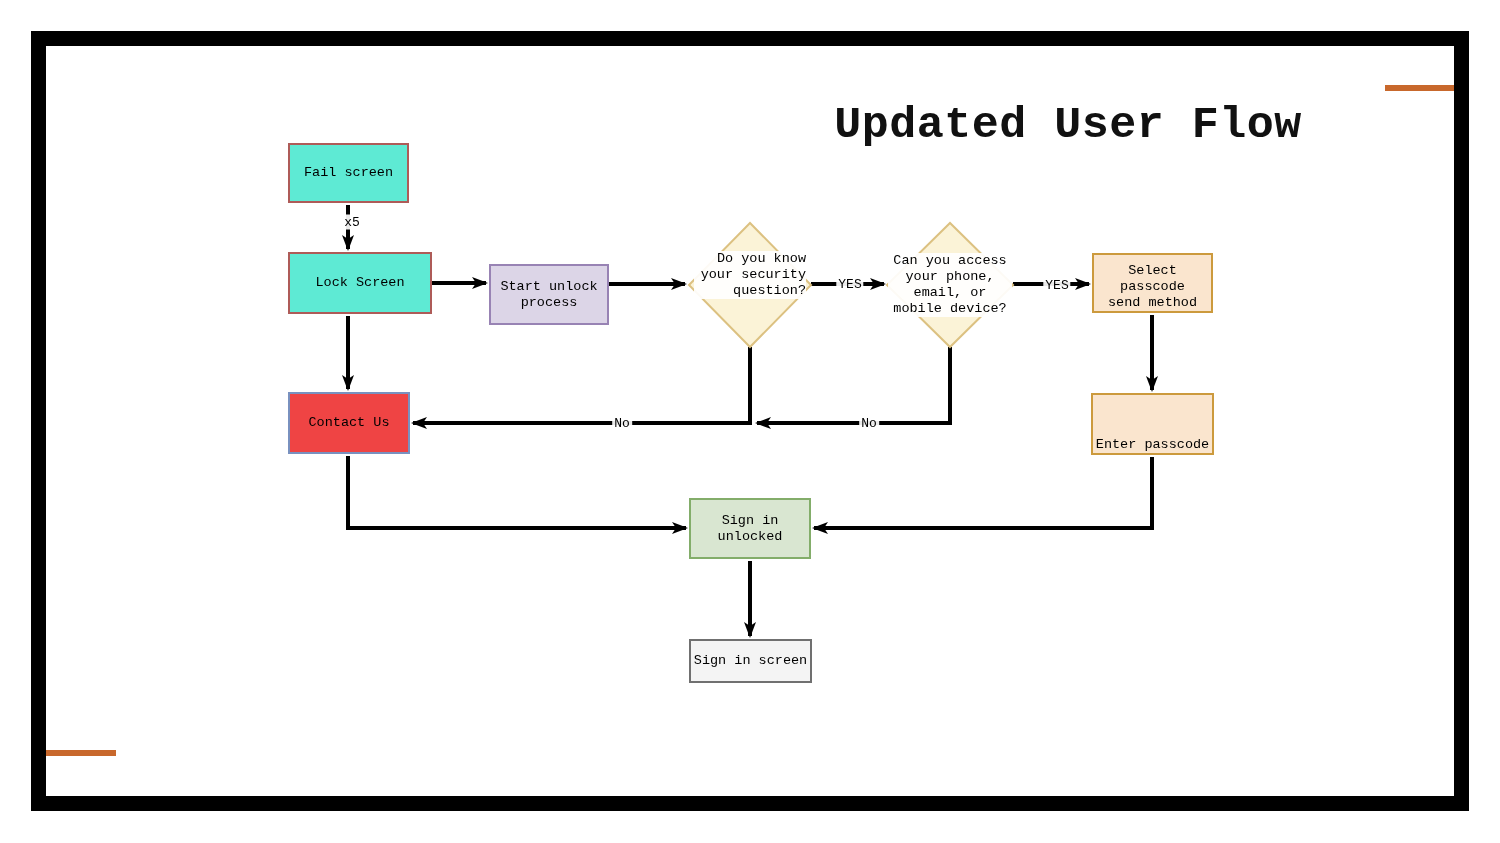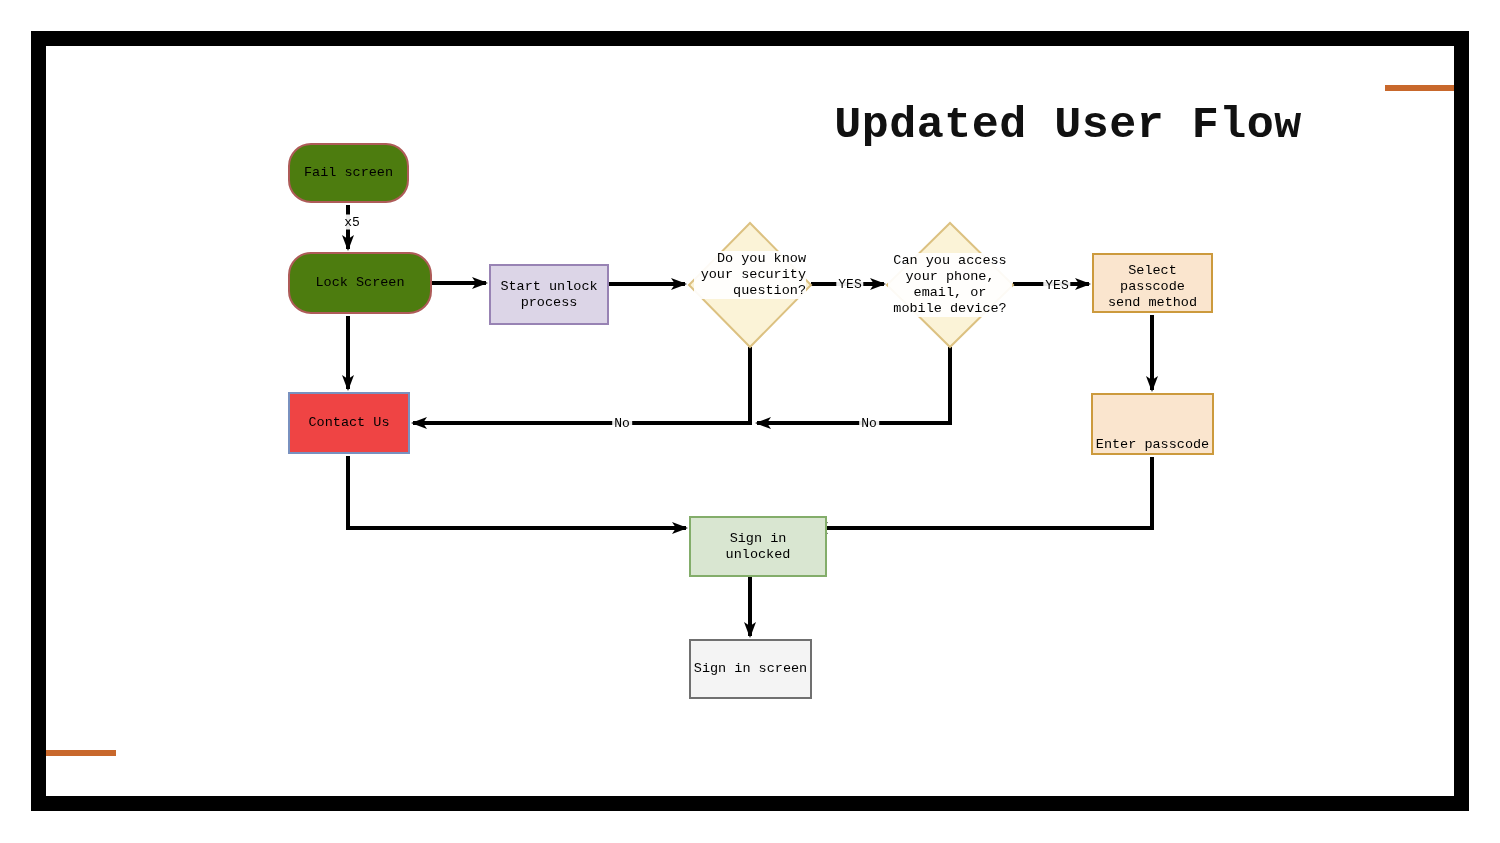--- a/index.html
+++ b/index.html
@@ -17,35 +17,35 @@
   .title{
     position:absolute;left:828px;top:100px;width:480px;margin:0;
     text-align:center;font-size:45px;font-weight:800;letter-spacing:.5px;color:#111;
   }
   .connectors{position:absolute;left:0;top:0;width:1500px;height:843px;}
   .node{
     position:absolute;display:flex;align-items:center;justify-content:center;
     box-sizing:border-box;border:2px solid;text-align:center;
     font-size:13.5px;line-height:16px;
   }
-  .n-pink  {background:#4d7c0f;border-color:#AE5B58;border-radius:23px;}
+  .n-pink  {background:#5eead4;border-color:#AE5B58;}
   .n-purple{background:#DCD5E7;border-color:#9883B4;}
   .n-orange{background:#FAE5CE;border-color:#CC9A3D;align-items:flex-end;}
   .n-blue  {background:#ef4444;border-color:#7991BF;}
   .n-green {background:#D9E6D1;border-color:#83AD6A;}
   .n-gray  {background:#F4F4F4;border-color:#707070;}
   .fail-screen      {left:288px;top:143px;width:121px;height:60px;}
   .lock-screen      {left:288px;top:252px;width:144px;height:62px;}
   .start-unlock     {left:489px;top:252px;width:120px;height:61px;margin-top:12px;}
   .select-method    {left:1092px;top:253px;width:121px;height:60px;padding:0 10px;}
   .enter-passcode   {left:1091px;top:393px;width:123px;height:62px;}
   .contact-us       {left:288px;top:392px;width:122px;height:62px;}
-  .sign-in-unlocked {left:689px;top:498px;width:138px;height:61px;margin-top:18px;}
+  .sign-in-unlocked {left:689px;top:498px;width:122px;height:61px;}
   .sign-in-unlocked span{max-width:80px;}
-  .sign-in-screen   {left:689px;top:639px;width:123px;height:60px;}
+  .sign-in-screen   {left:689px;top:639px;width:123px;height:44px;}
   .diamond-label{
     position:absolute;display:flex;align-items:center;justify-content:center;
     text-align:center;font-size:13.5px;line-height:16px;
   }
   .diamond-label span,.edge-label{background:rgba(255,255,255,.92);}
   .dl-1{left:694px;top:213px;width:112px;height:124px;text-align:right;}
   .dl-2{left:888px;top:223px;width:124px;height:124px;}
   .edge-label{
     position:absolute;transform:translate(-50%,-50%);
     font-size:13px;line-height:15px;padding:0 2px;white-space:nowrap;

